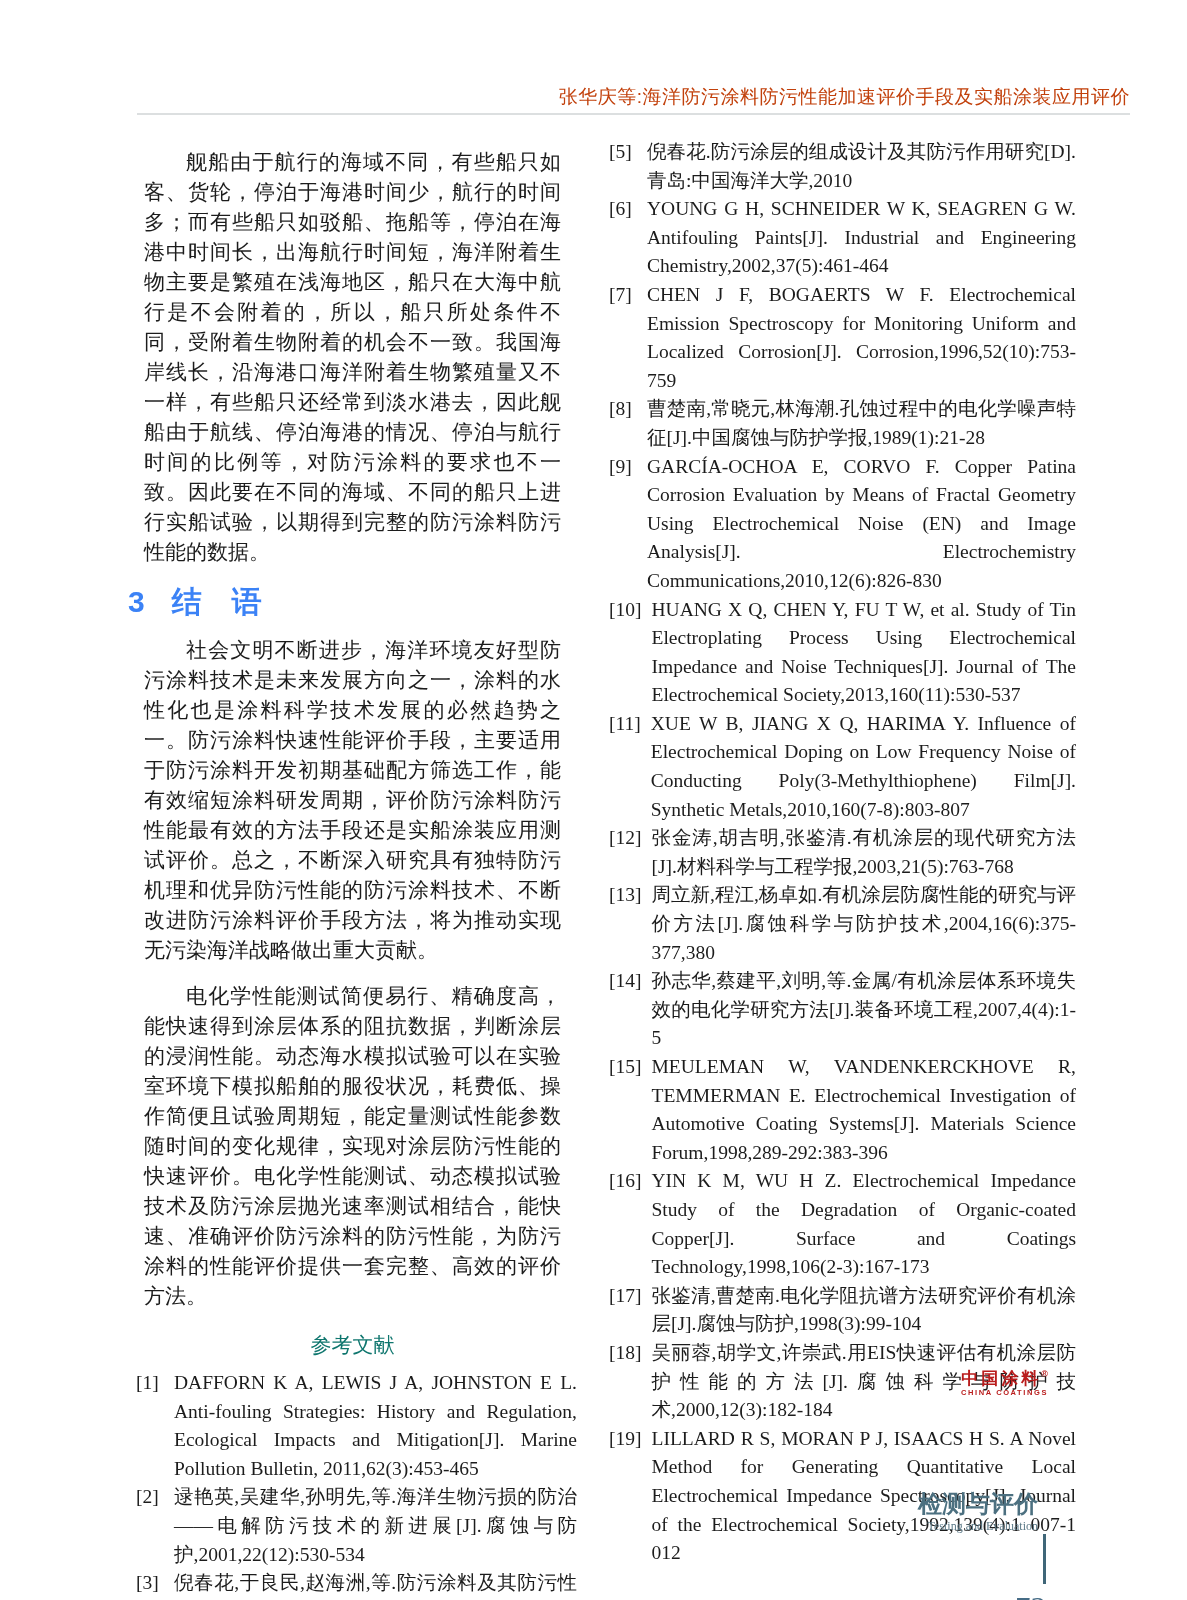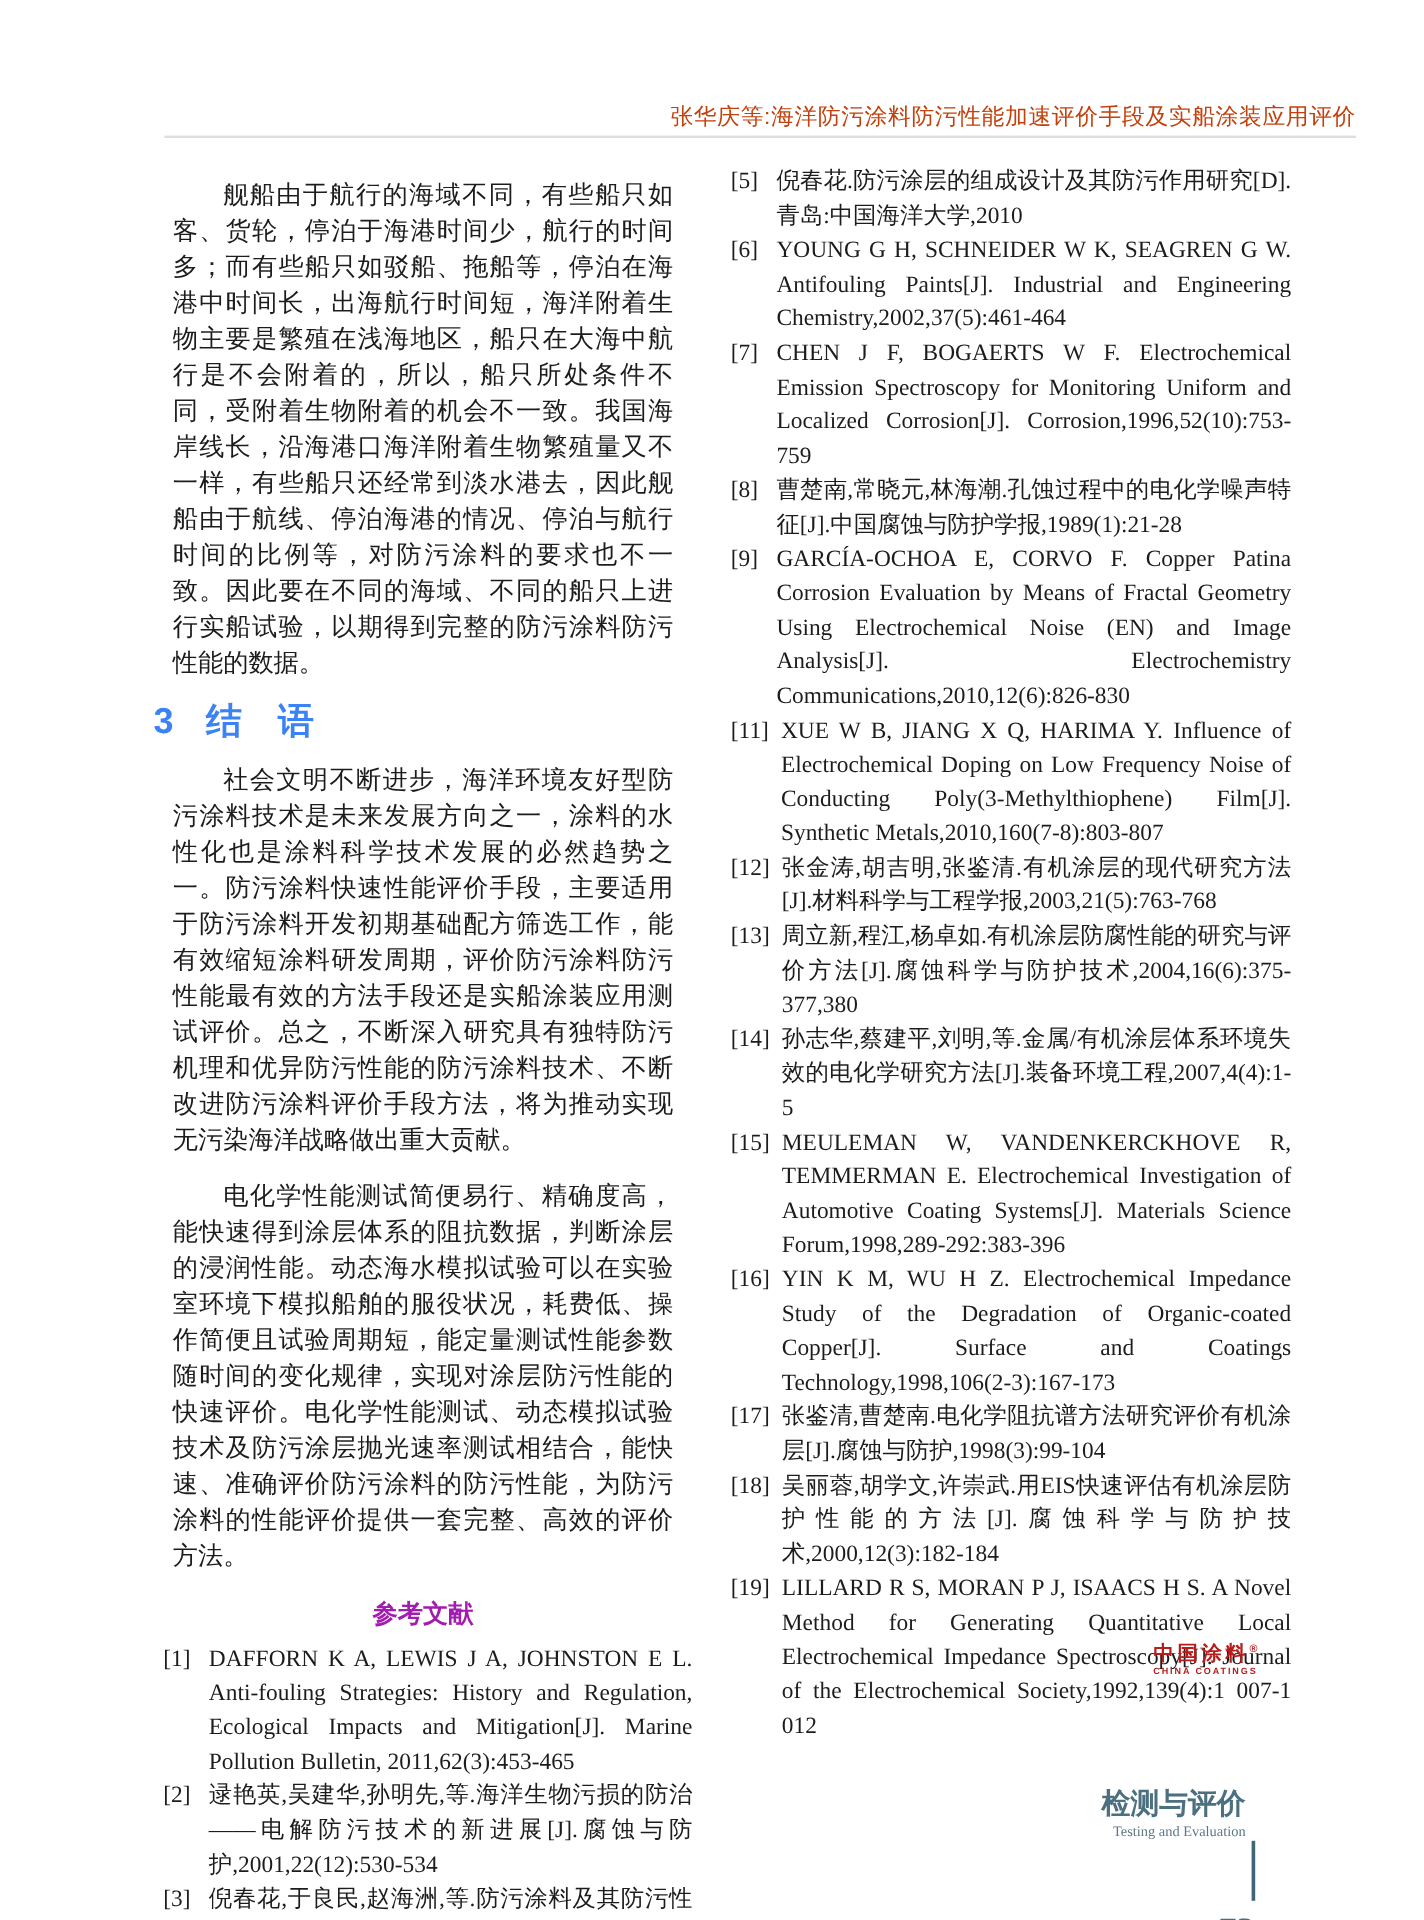--- a/index.html
+++ b/index.html
@@ -36,21 +36,21 @@
     margin:18px 0 12px 0;
     font-family:"Liberation Sans","DejaVu Sans",sans-serif;
     font-weight:600;
     font-size:30px;line-height:34px;
     color:#3b82f6;
   }
   h2.section-heading .sec-num{margin-right:.9em;}
   h3.refs-heading{
     margin:20px 0 10px 0;
     font-size:21px;line-height:28px;
-    font-weight:bold;text-align:center;color:#a21caf;
+    font-weight:normal;text-align:center;color:#0f766e;
   }
   ol.refs{
     list-style:none;margin:0;padding:0 0 0 8px;
     font-size:19.5px;line-height:28.6px;
   }
   .ref-item{display:flex;align-items:flex-start;}
   .ref-label{flex:0 0 auto;min-width:28px;padding-right:10px;white-space:nowrap;}
   .ref-text{flex:1 1 auto;text-align:justify;}
   
   .logo{
@@ -136,20 +136,24 @@
           <span class="ref-label">[7]</span>
           <div class="ref-text">CHEN J F, BOGAERTS W F. Electrochemical Emission Spectroscopy for Monitoring Uniform and Localized Corrosion[J]. Corrosion,1996,52(10):753-759</div>
         </li>
         <li class="ref-item">
           <span class="ref-label">[8]</span>
           <div class="ref-text">曹楚南,常晓元,林海潮.孔蚀过程中的电化学噪声特征[J].中国腐蚀与防护学报,1989(1):21-28</div>
         </li>
         <li class="ref-item">
           <span class="ref-label">[9]</span>
           <div class="ref-text">GARCÍA-OCHOA E, CORVO F. Copper Patina Corrosion Evaluation by Means of Fractal Geometry Using Electrochemical Noise (EN) and Image Analysis[J]. Electrochemistry Communications,2010,12(6):826-830</div>
+        </li>
+        <li class="ref-item">
+          <span class="ref-label">[10]</span>
+          <div class="ref-text">HUANG X Q, CHEN Y, FU T W, et al. Study of Tin Electroplating Process Using Electrochemical Impedance and Noise Techniques[J]. Journal of The Electrochemical Society,2013,160(11):530-537</div>
         </li>
         <li class="ref-item">
           <span class="ref-label">[11]</span>
           <div class="ref-text">XUE W B, JIANG X Q, HARIMA Y. Influence of Electrochemical Doping on Low Frequency Noise of Conducting Poly(3-Methylthiophene) Film[J]. Synthetic Metals,2010,160(7-8):803-807</div>
         </li>
         <li class="ref-item">
           <span class="ref-label">[12]</span>
           <div class="ref-text">张金涛,胡吉明,张鉴清.有机涂层的现代研究方法[J].材料科学与工程学报,2003,21(5):763-768</div>
         </li>
         <li class="ref-item">

